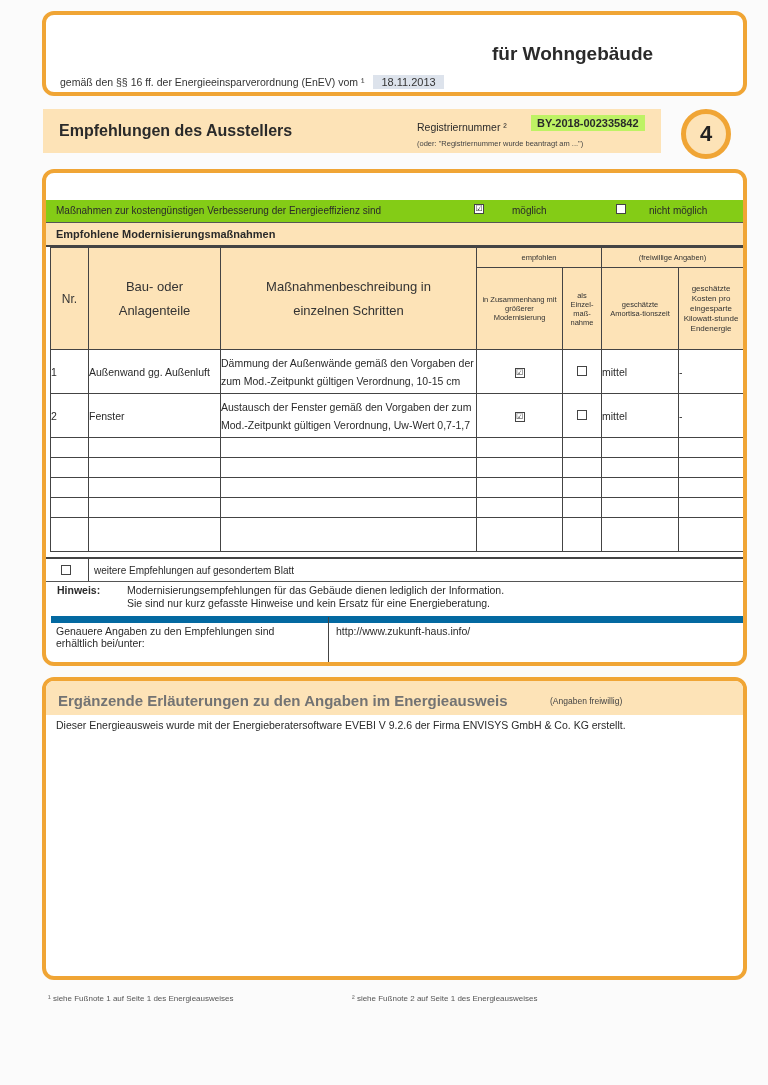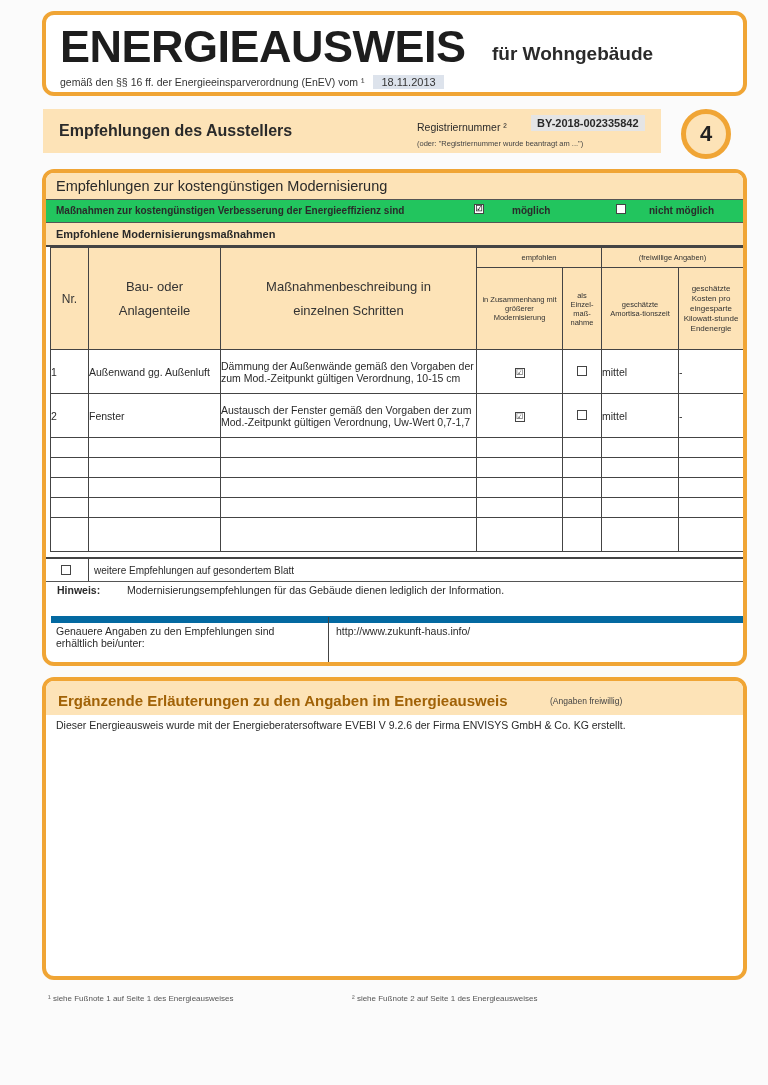--- a/index.html
+++ b/index.html
@@ -11,48 +11,48 @@
   #hdr { left:42px; top:11px; width:705px; height:85px; }
   #hdr .big { position:absolute; left:14px; top:6px; font-size:45px; font-weight:bold; letter-spacing:-0.5px; color:#1d1d1d; }
   #hdr .sub { position:absolute; left:446px; top:28px; font-size:19px; font-weight:bold; color:#2a2a2a; }
   #hdr .line { position:absolute; left:14px; top:60px; font-size:10.5px; color:#333; }
   #hdr .date { display:inline-block; background:#dde3ec; padding:1px 8px; margin-left:6px; font-size:11px; }
 
   
   #banner { left:43px; top:109px; width:618px; height:44px; background:#fde3b7; border-radius:0; }
   #banner .ttl { position:absolute; left:16px; top:13px; font-size:16px; font-weight:bold; color:#2a2a2a; }
   #banner .reglabel { position:absolute; left:374px; top:12px; font-size:10.5px; font-weight:normal; }
-  #banner .regval { position:absolute; left:488px; top:6px; font-size:11px; font-weight:bold; background:#e5e5e5; padding:2px 6px; }
+  #banner .regval { position:absolute; left:488px; top:6px; font-size:11px; font-weight:bold; background:#bef264; padding:2px 6px; }
   #banner .regnote { position:absolute; left:374px; top:30px; font-size:7.5px; color:#444; }
   #pagebadge { left:681px; top:109px; width:50px; height:50px; border-radius:50%; border:5px solid #f0a535; background:#fde3b7; box-sizing:border-box; display:flex; align-items:center; justify-content:center; font-size:22px; font-weight:bold; color:#222; }
 
   
   #sec3 { left:42px; top:169px; width:705px; height:497px; overflow:hidden; }
   .s3head { position:absolute; left:0; top:0; width:100%; height:26px; background:#fde3b7; border-bottom:1px solid #555; }
   .s3head span { position:absolute; left:10px; top:5px; font-size:14.5px; color:#2a2a2a; }
-  .s3row1 { position:absolute; left:0; top:27px; width:100%; height:22px; background:#22c55e; border-bottom:1px solid #555; font-size:10px;font-weight:bold; }
+  .s3row1 { position:absolute; left:0; top:27px; width:100%; height:22px; background:#84cc16; border-bottom:1px solid #555; font-size:10px; }
   .s3row1 .t { position:absolute; left:10px; top:5px; }
   .s3row1 .cb1 { position:absolute; left:428px; top:4px; }
   .s3row1 .l1 { position:absolute; left:466px; top:5px; }
   .s3row1 .cb2 { position:absolute; left:570px; top:4px; }
   .s3row1 .l2 { position:absolute; left:603px; top:5px; }
   .s3row2 { position:absolute; left:0; top:50px; width:100%; height:22px; background:#fde3b7; border-bottom:2px solid #444; }
   .s3row2 span { position:absolute; left:10px; top:5px; font-size:11px; font-weight:bold; }
 
   .cbx { display:inline-block; width:8px; height:8px; border:1px solid #444; background:#fff; font-size:8px; line-height:8px; text-align:center; color:#333; }
 
   table.mt { position:absolute; left:4px; top:74px; width:693px; border-collapse:collapse; table-layout:fixed; }
   table.mt td, table.mt th { border:1px solid #444; padding:0; font-weight:normal; }
   table.mt th { background:#fde3b7; color:#333; vertical-align:middle; }
   .hnr { font-size:12px; }
   .hbig { font-size:13px; line-height:24px; }
   .hsm { font-size:7.5px; line-height:9px; color:#555; }
   .hsm2 { font-size:8px; line-height:10px; color:#444; }
   table.mt td { background:#fff; font-size:10.5px; vertical-align:middle; }
-  td.desc { font-size:10.5px; line-height:12px; padding-left:2px;margin-top:43px; }
+  td.desc { font-size:10.5px; line-height:18px; padding-left:2px;margin-top:43px; }
   td.nr { padding-left:3px; font-size:10.5px; }
   td.comp-sm { font-size:8px; padding-left:2px; }
   td.comp { padding-left:3px; }
   td.c { text-align:center; }
   td.m { padding-left:2px; }
 
   .s3more { position:absolute; left:0; top:384px; width:100%; height:22px; border-top:2px solid #444; border-bottom:1px solid #555; font-size:10px; }
   .s3more .cb { position:absolute; left:15px; top:6px; }
   .s3more .vl { position:absolute; left:42px; top:0; height:22px; border-left:1px solid #444; }
   .s3more .t { position:absolute; left:48px; top:6px; }
@@ -61,50 +61,46 @@
   .s3hint .v1 { position:absolute; left:76px; top:4px; }
   .s3hint .v2 { position:absolute; left:76px; top:17px; }
   .s3more2 { position:absolute; left:0; top:444px; width:100%; height:50px; font-size:10.5px; }
   .s3more2 .k { position:absolute; left:10px; top:8px; width:260px; line-height:12px; }
   .s3more2 .vl { position:absolute; left:282px; top:0; height:50px; border-left:1px solid #444; }
   .s3more2 .v { position:absolute; left:290px; top:8px; }
 
   
   #sec4 { left:42px; top:677px; width:705px; height:303px; overflow:hidden; }
   .s4head { position:absolute; left:0; top:0; width:100%; height:34px; background:#fde3b7; }
-  .s4head .t { position:absolute; left:12px; top:11px; font-size:15px; font-weight:bold; color:#a16207; }
+  .s4head .t { position:absolute; left:12px; top:11px; font-size:15px; font-weight:bold; color:#737373; }
   .s4head .o { position:absolute; left:504px; top:15px; font-size:8.5px; color:#444; }
   .s4body { position:absolute; left:10px; top:38px; width:680px; font-size:10.5px; line-height:12px; }
 
   .foot { position:absolute; top:994px; font-size:8px; color:#555; }
 </style>
 </head>
 <body>
 
 <div id="hdr" class="obox">
-  <div class="big">ENERGIEAUSWEIS</div>
   <div class="sub">für Wohngebäude</div>
   <div class="line">
     <span>gemäß den §§ 16 ff. der Energieeinsparverordnung (EnEV) vom ¹</span>
     <span class="date">18.11.2013</span>
   </div>
 </div>
 
 <div id="banner" class="abs">
   <div class="ttl">Empfehlungen des Ausstellers</div>
   <div class="reglabel">Registriernummer ²</div>
   <div class="regval">BY-2018-002335842</div>
   <div class="regnote">(oder: "Registriernummer wurde beantragt am ...")</div>
 </div>
 <div id="pagebadge" class="abs">4</div>
 
 <div id="sec3" class="obox">
-  <div class="s3head">
-    <span>Empfehlungen zur kostengünstigen Modernisierung</span>
-  </div>
   <div class="s3row1">
     <span class="t">Maßnahmen zur kostengünstigen Verbesserung der Energieeffizienz sind</span>
     <span class="cbx cb1">☑</span>
     <span class="l1">möglich</span>
     <span class="cbx cb2"></span>
     <span class="l2">nicht möglich</span>
   </div>
   <div class="s3row2">
     <span>Empfohlene Modernisierungsmaßnahmen</span>
   </div>
@@ -202,20 +198,21 @@
   </table>
 
   <div class="s3more">
     <span class="cbx cb"></span>
     <span class="vl"></span>
     <span class="t">weitere Empfehlungen auf gesondertem Blatt</span>
   </div>
   <div class="s3hint">
     <span class="k">Hinweis:</span>
     <span class="v1">Modernisierungsempfehlungen für das Gebäude dienen lediglich der Information.</span>
+    <span class="v2">Sie sind nur kurz gefasste Hinweise und kein Ersatz für eine Energieberatung.</span>
   </div>
   <div class="s3more2">
     <span class="k">Genauere Angaben zu den Empfehlungen sind erhältlich bei/unter:</span>
     <span class="vl"></span>
     <span class="v">http://www.zukunft-haus.info/</span>
   </div>
 </div>
 
 <div id="sec4" class="obox">
   <div class="s4head">

